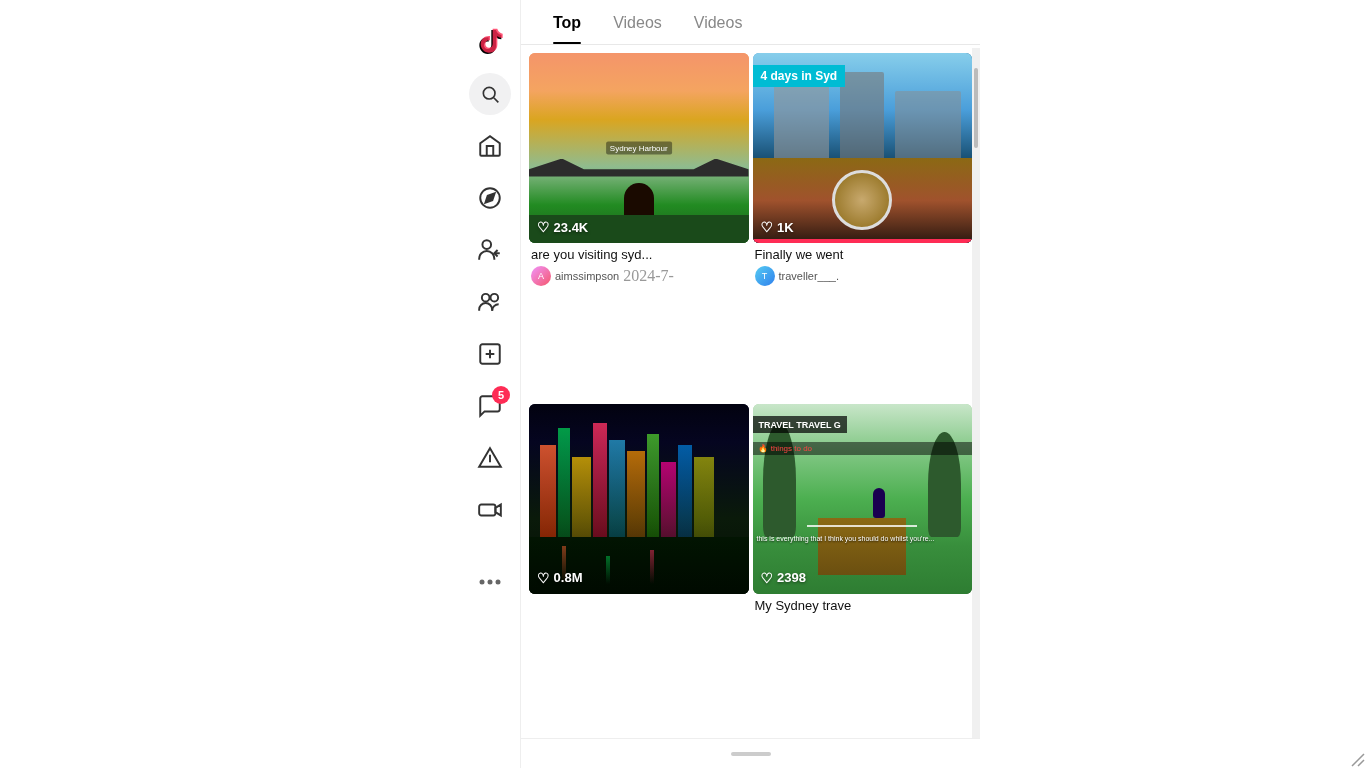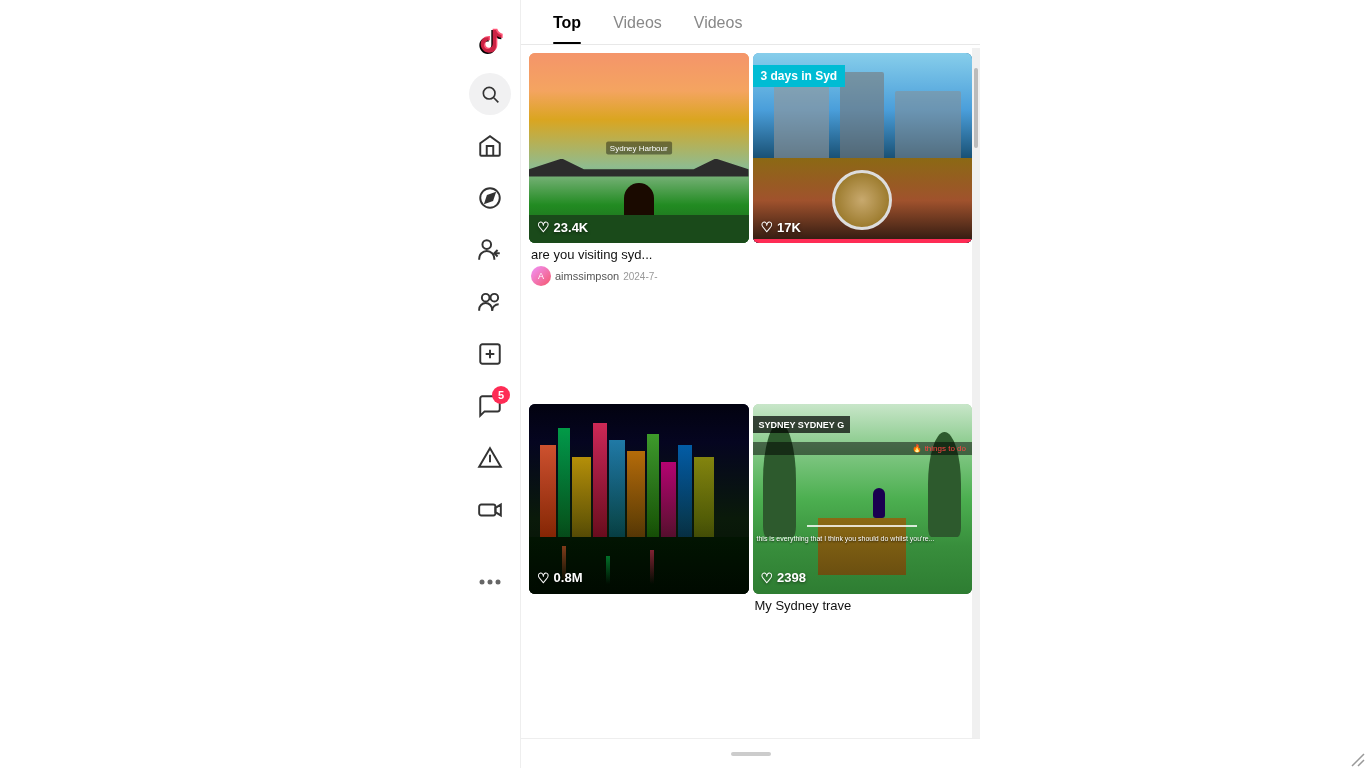--- a/index.html
+++ b/index.html
@@ -264,22 +264,23 @@
       color: #fff;
     }
 
     .video-author {
       font-size: 11px;
       color: #555;
       font-weight: 400;
     }
 
     .video-date {
-      font-size: 10px;
+      font-size: 16px;
       color: #999;
+      font-family: Liberation Serif, serif;
     }
 
     
     .bottom-bar {
       height: 30px;
       display: flex;
       align-items: center;
       justify-content: center;
       border-top: 1px solid #eee;
     }
@@ -459,25 +460,32 @@
           <div style="position:absolute;top:10%;left:40%;width:20%;height:50%;background:rgba(120,120,120,0.6);border-radius:2px;"></div>
           <div style="position:absolute;top:20%;right:5%;width:30%;height:40%;background:rgba(140,140,140,0.5);border-radius:2px;"></div>
 
           <div style="position:absolute;bottom:0;left:0;right:0;height:30%;background:linear-gradient(180deg,#2980b9,#1a5276);"></div>
 
           <div class="thumb-2-food">
             <div style="width:60px;height:60px;border-radius:50%;background:radial-gradient(#c8a96e,#8b6914);border:3px solid #ddd;"></div>
           </div>
         </div>
 
-        <div class="overlay-banner">3 days in Syd</div>
+        <div class="overlay-banner">4 days in Syd</div>
         <div class="overlay-banner-pink"></div>
         <div class="likes-badge">
           <span class="heart-icon">♡</span>
-          <span>17K</span>
+          <span>1K</span>
+        </div>
+      </div>
+      <div class="video-info">
+        <div class="video-title">Finally we went</div>
+        <div class="video-meta">
+          <div class="avatar-small" style="background:linear-gradient(135deg,#56ccf2,#2f80ed);">T</div>
+          <span class="video-author">traveller___.</span>
         </div>
       </div>
     </div>
 
     <div class="video-card">
       <div class="video-thumb">
         <div class="video-thumb-img thumb-3">
           <div style="position:absolute;inset:0;background:linear-gradient(180deg,#020210 0%,#050520 20%,#0a1a0a 60%,#050f05 100%);"></div>
 
           <div style="position:absolute;bottom:30%;left:5%;width:90%;height:60%;display:flex;gap:2px;align-items:flex-end;">
@@ -515,24 +523,24 @@
           <div style="position:absolute;right:5%;top:15%;width:15%;height:55%;background:#2d5a2d;border-radius:50% 50% 10% 10%;"></div>
 
           <div style="position:absolute;bottom:10%;left:30%;width:40%;height:5px;background:#8b6914;"></div>
           <div style="position:absolute;bottom:10%;left:30%;width:40%;height:30%;background:linear-gradient(180deg,#8b6914,#6b4f10);"></div>
 
           <div style="position:absolute;bottom:40%;left:55%;width:12px;height:30px;background:#1a0050;border-radius:6px 6px 3px 3px;"></div>
 
           <div style="position:absolute;bottom:35%;left:25%;width:50%;height:2px;background:rgba(255,255,255,0.8);"></div>
 
           <div class="overlay-banner-sydney-travel">
-            <span style="font-size:9px;font-weight:700;color:#fff;">SYDNEY SYDNEY G</span>
+            <span style="font-size:9px;font-weight:700;color:#fff;">TRAVEL TRAVEL G</span>
           </div>
 
-          <div style="position:absolute;top:38px;left:0;right:0;padding:2px 6px;background:rgba(0,0,0,0.5);font-size:8px;color:#ff4444;text-align:right;">🔥 things to do</div>
+          <div style="position:absolute;top:38px;left:0;right:0;padding:2px 6px;background:rgba(0,0,0,0.5);font-size:8px;color:#ff4444;text-align:left;">🔥 things to do</div>
 
           <div style="position:absolute;bottom:50px;left:4px;right:4px;font-size:7px;color:#fff;text-shadow:0 1px 2px rgba(0,0,0,0.8);line-height:1.3;">this is everything that I think you should do whilst you're...</div>
         </div>
         <div class="likes-badge">
           <span class="heart-icon">♡</span>
           <span>2398</span>
         </div>
       </div>
       <div class="video-info">
         <div class="video-title">My Sydney trave</div>

